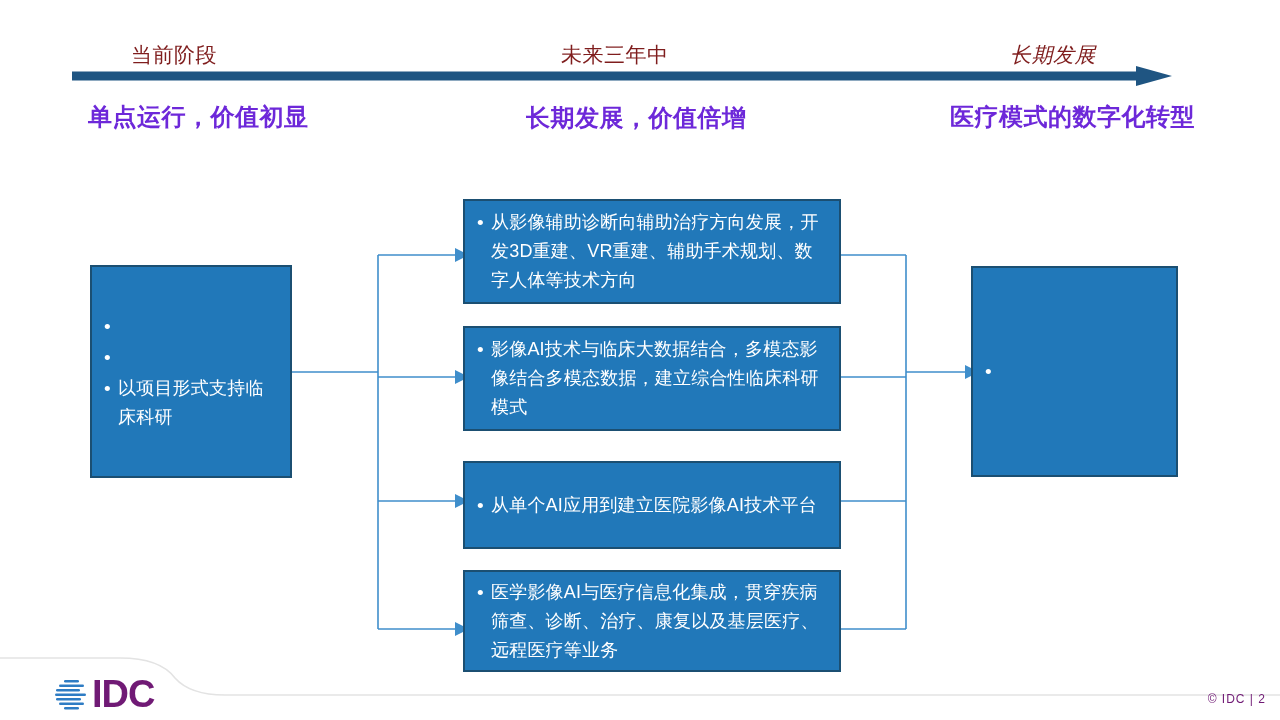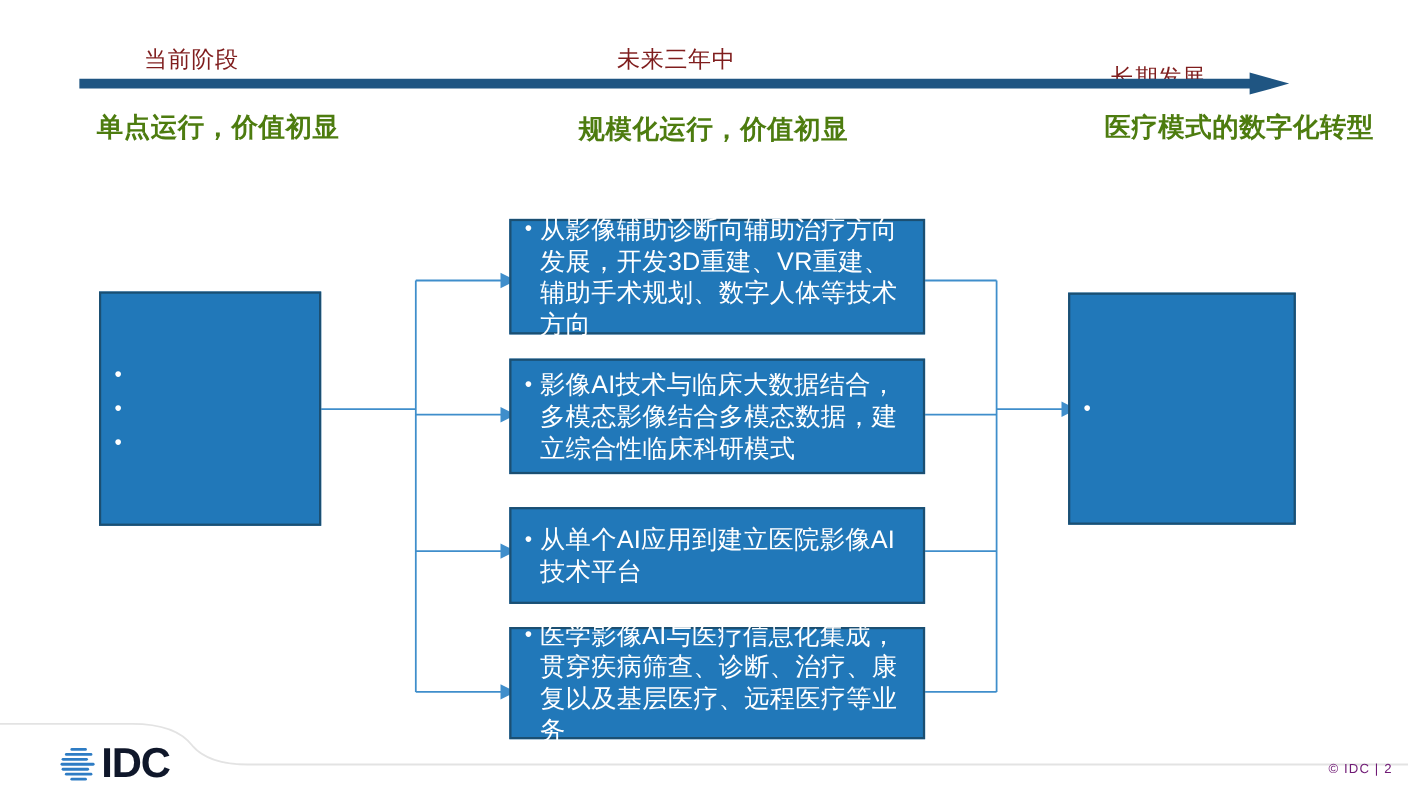--- a/index.html
+++ b/index.html
@@ -24,21 +24,21 @@
     position: absolute;
     font-size: 21px;
     color: #7f1d1d;
     white-space: nowrap;
     letter-spacing: 0.5px;
     line-height: 1;
   }
   .tl-sub {
     position: absolute;
     font-size: 24px;
-    color: #4d7c0f;
+    color: #6d28d9;
     font-weight: bold;
     white-space: nowrap;
     letter-spacing: 0.5px;
     line-height: 1;
   }
   #timeline-arrow {
     position: absolute;
     left: 72px;
     top: 64px;
     width: 1100px;
@@ -63,21 +63,21 @@
   }
   .bullet-dot {
     flex: 0 0 auto;
     width: 14px;
     font-size: 19px;
     line-height: 29px;
     color: #ffffff;
   }
   .bullet-text {
     flex: 1 1 auto;
-    font-size: 23px;
+    font-size: 18px;
     line-height: 29px;
     color: #ffffff;
     letter-spacing: 0.2px;
   }
   .box-left .bullet-row + .bullet-row { margin-top: 2px; }
 
   
   #connectors {
     position: absolute;
     left: 0;
@@ -100,21 +100,21 @@
     left: 52px;
     top: 672px;
     display: flex;
     align-items: center;
     height: 44px;
   }
   #idc-globe { display: block; }
   #idc-word {
     font-size: 38px;
     font-weight: bold;
-    color: #0f172a;
+    color: #701a75;
     letter-spacing: -1px;
     line-height: 1;
     margin-left: 2px;
     font-family: "Liberation Sans", "DejaVu Sans", sans-serif;
   }
   #footer-credit {
     position: absolute;
     right: 14px;
     top: 692px;
     font-size: 12px;
@@ -124,30 +124,30 @@
   }
 </style>
 </head>
 <body>
 
 <div id="slide">
 
   <div>
     <div class="tl-label" style="left:131px; top:44px;">当前阶段</div>
     <div class="tl-label" style="left:561px; top:44px;">未来三年中</div>
-    <div class="tl-label" style="left:1010px; top:60px;">长期发展</div>
+    <div class="tl-label" style="left:1010px; top:44px;font-style:italic;">长期发展</div>
 
     <svg id="timeline-arrow" viewBox="0 0 1100 28">
       <line x1="0" y1="12" x2="1072" y2="12" stroke="#1f5582" stroke-width="9"></line>
       <polygon points="1064,2 1100,12 1064,22" fill="#1f5582"></polygon>
     </svg>
 
     <div class="tl-sub" style="left:88px; top:105px;">单点运行，价值初显</div>
-    <div class="tl-sub" style="left:526px; top:106px;">规模化运行，价值初显</div>
-    <div class="tl-sub" style="left:1004px; top:105px;">医疗模式的数字化转型</div>
+    <div class="tl-sub" style="left:526px; top:106px;">长期发展，价值倍增</div>
+    <div class="tl-sub" style="left:950px; top:105px;">医疗模式的数字化转型</div>
   </div>
 
   <svg id="connectors" viewBox="0 0 1280 720">
     <g stroke="#3f8ecb" stroke-width="1.6" fill="none">
 
       <line x1="292" y1="372" x2="378" y2="372"></line>
 
       <line x1="378" y1="255" x2="378" y2="629"></line>
 
       <line x1="378" y1="255" x2="456" y2="255"></line>
@@ -175,20 +175,21 @@
 
   <div class="flow-box box-left" style="left:90px; top:265px; width:202px; height:213px;">
     <div class="bullet-row">
       <span class="bullet-dot">•</span>
     </div>
     <div class="bullet-row">
       <span class="bullet-dot">•</span>
     </div>
     <div class="bullet-row">
       <span class="bullet-dot">•</span>
+      <span class="bullet-text">以项目形式支持临床科研</span>
     </div>
   </div>
 
   <div class="flow-box" style="left:463px; top:199px; width:378px; height:105px;">
     <div class="bullet-row">
       <span class="bullet-dot">•</span>
       <span class="bullet-text">从影像辅助诊断向辅助治疗方向发展，开发3D重建、VR重建、辅助手术规划、数字人体等技术方向</span>
     </div>
   </div>
 

